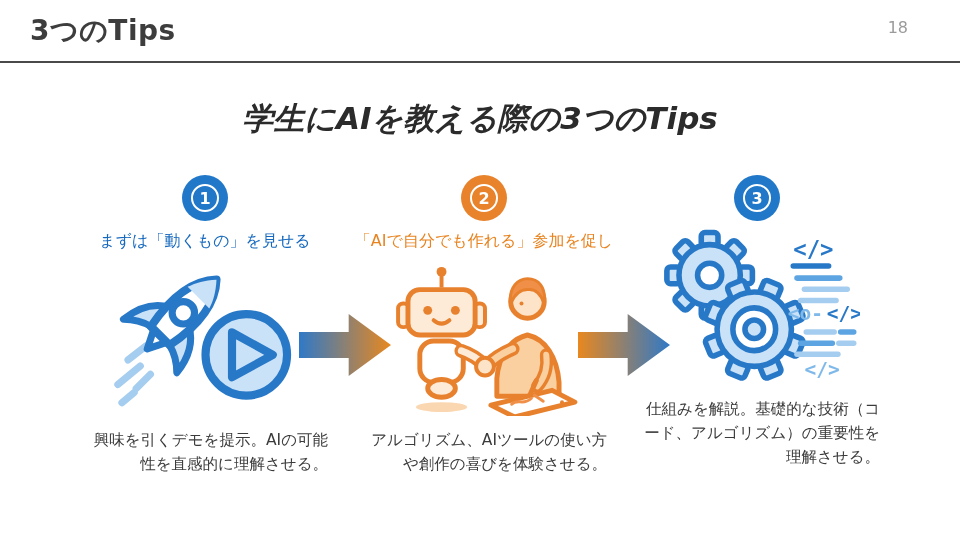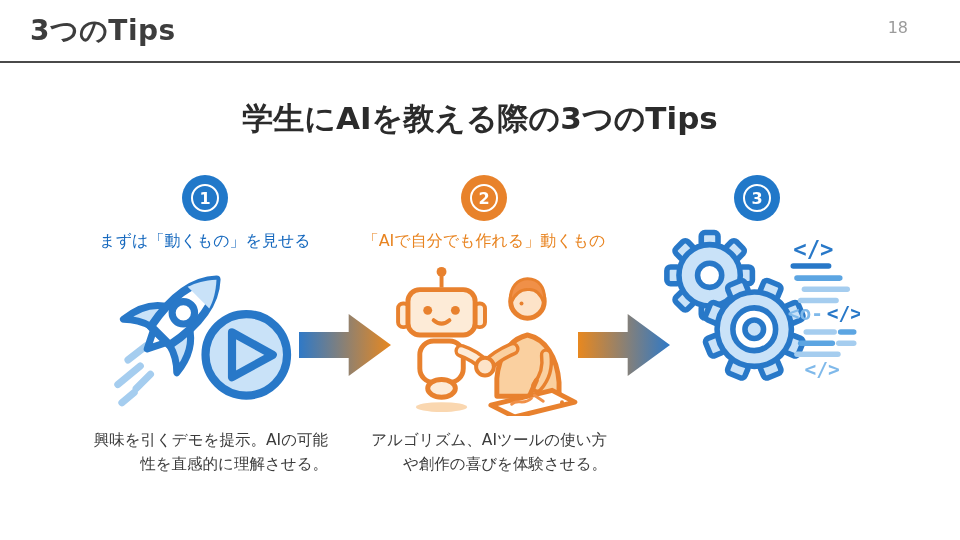--- a/index.html
+++ b/index.html
@@ -5,21 +5,21 @@
   * { margin:0; padding:0; box-sizing:border-box; }
   body { background:#ffffff; font-family:"DejaVu Sans","Liberation Sans",sans-serif; }
   .slide { position:relative; width:960px; height:540px; background:#ffffff; overflow:hidden;padding-left:23px; }
 
   
   .header-title { position:absolute; left:30px; top:12px; font-size:28px; font-weight:700; color:#3d3d3d; letter-spacing:0.5px; }
   .page-number { position:absolute; right:52px; top:18px; font-size:16px; color:#9b9b9b; }
   .header-divider { position:absolute; left:0; top:61px; width:960px; border-top:2px solid #4a4a4a; }
 
   
-  .slide-title { position:absolute; top:98px; left:0; width:960px; text-align:center; font-size:31px; font-weight:700; color:#2b2b2b; }
+  .slide-title { position:absolute; top:98px; left:0; width:960px; text-align:center; font-size:31px; font-weight:700; color:#2b2b2b;font-style:italic; }
 
   
   .step-col { position:absolute; top:175px; width:260px; text-align:center; }
   .step-col.c1 { left:75px; }
   .step-col.c2 { left:354px; }
   .step-col.c3 { left:627px; }
 
   .badge { width:46px; height:46px; border-radius:50%; margin:0 auto; display:flex; align-items:center; justify-content:center; }
   .badge-ring { width:28px; height:28px; border:2px solid #ffffff; border-radius:50%; color:#ffffff; font-size:16px; font-weight:700; display:flex; align-items:center; justify-content:center; }
   .bg-blue { background:#2178C9; }
@@ -82,21 +82,21 @@
     </div>
     <div class="step-desc">興味を引くデモを提示。AIの可能性を直感的に理解させる。</div>
   </div>
 
   <div class="arrow a1"></div>
 
   <div class="step-col c2">
     <div class="badge bg-orange">
       <div class="badge-ring">2</div>
     </div>
-    <div class="step-heading tx-orange">「AIで自分でも作れる」動くもの</div>
+    <div class="step-heading tx-orange">「AIで自分でも作れる」参加を促し</div>
     <div class="icon-box">
       <svg width="210" height="158" viewBox="0 0 210 160">
 
         <ellipse cx="62" cy="151" rx="26" ry="5" fill="#FAD7B0"></ellipse>
 
         <line x1="62" y1="30" x2="62" y2="18" stroke="#E8812E" stroke-width="4"></line>
         <circle cx="62" cy="14" r="5" fill="#E8812E"></circle>
         <rect x="18" y="46" width="11" height="24" rx="5" fill="#FDEBD7" stroke="#E8812E" stroke-width="4"></rect>
         <rect x="95" y="46" width="11" height="24" rx="5" fill="#FDEBD7" stroke="#E8812E" stroke-width="4"></rect>
         <rect x="28" y="32" width="68" height="46" rx="12" fill="#FDEBD7" stroke="#E8812E" stroke-width="5"></rect>
@@ -182,15 +182,16 @@
         <g stroke-width="6" stroke-linecap="round">
           <line x1="160" y1="113" x2="190" y2="113" stroke="#A5CDEF"></line>
           <line x1="197" y1="113" x2="211" y2="113" stroke="#5CA5E2"></line>
           <line x1="154" y1="125" x2="188" y2="125" stroke="#5CA5E2"></line>
           <line x1="195" y1="125" x2="211" y2="125" stroke="#A5CDEF"></line>
           <line x1="150" y1="137" x2="194" y2="137" stroke="#A5CDEF"></line>
         </g>
         <text x="158" y="160" font-size="21" fill="#7FB9EA">&lt;/&gt;</text>
       </svg>
     </div>
+    <div class="step-desc">仕組みを解説。基礎的な技術（コード、アルゴリズム）の重要性を理解させる。</div>
   </div>
 
 </div>
 
 </body></html>

